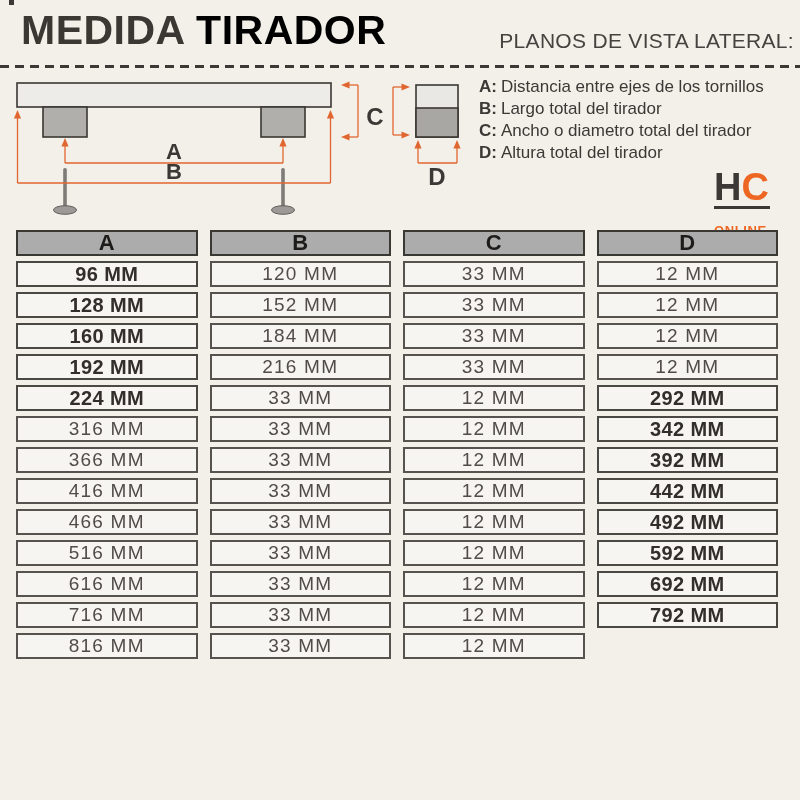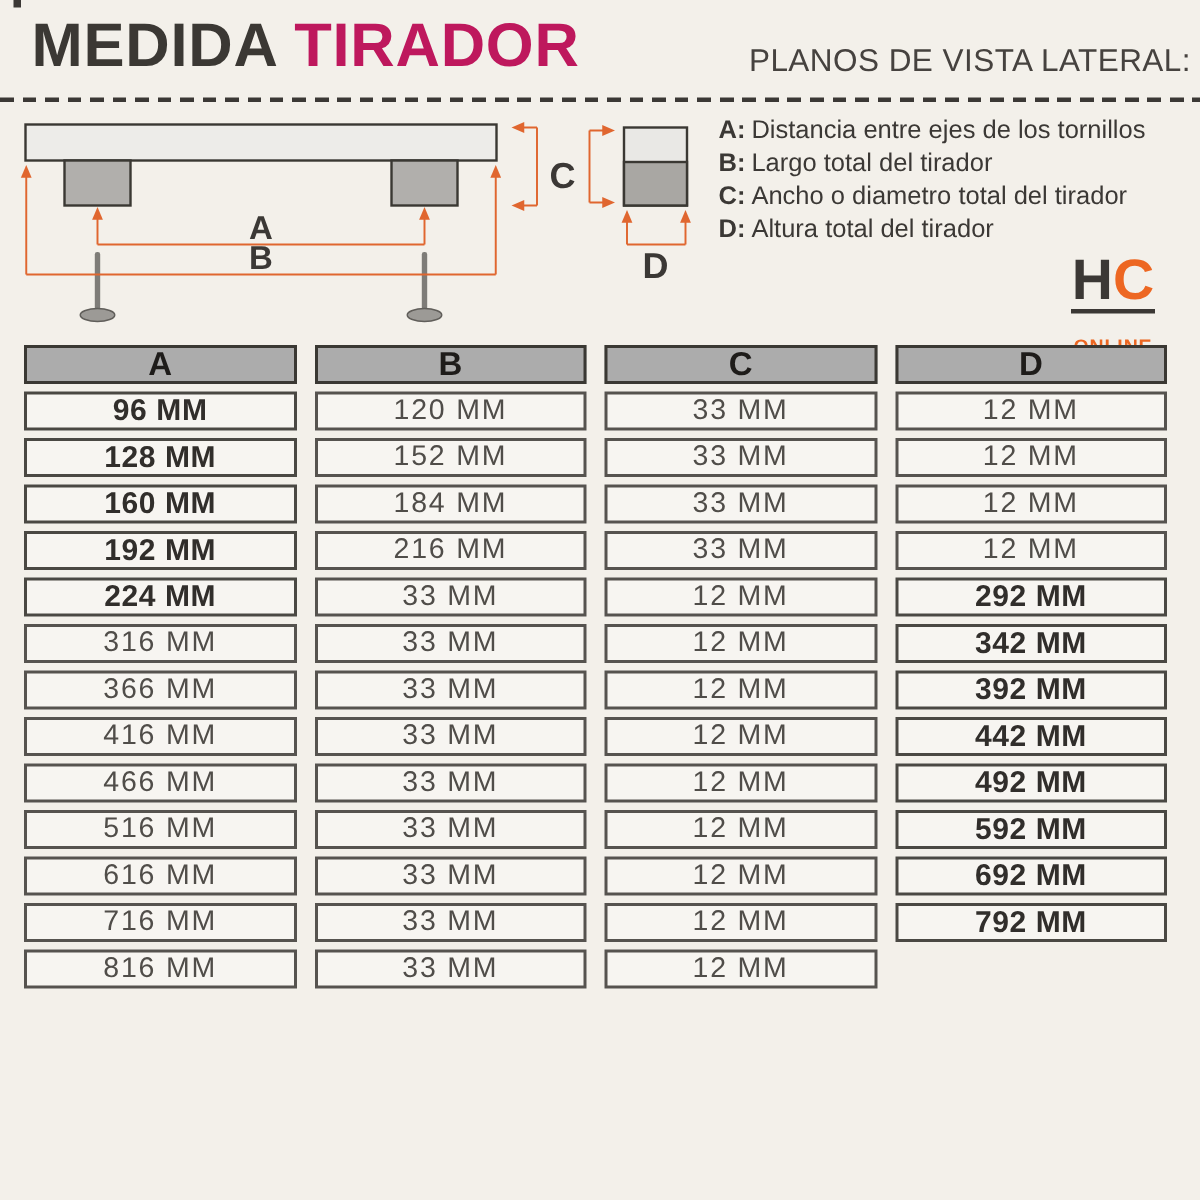--- a/index.html
+++ b/index.html
@@ -2,33 +2,33 @@
 <html><head>
 <meta charset="utf-8">
 <style>
   html,body{margin:0;padding:0;}
   .page{
     position:relative;width:800px;height:800px;background:#F3F0EA;
     font-family:"Liberation Sans",sans-serif;overflow:hidden;
   }
   
   .title{position:absolute;left:21px;top:7px;font-size:41px;font-weight:800;letter-spacing:.5px;color:#3B3834;white-space:nowrap;}
-  .title .accent{color:#be185d;}
+  .title .accent{color:#000000;}
   .subtitle{position:absolute;right:6px;top:29px;font-size:21px;font-weight:400;color:#46423F;letter-spacing:.3px;}
   .dash-line{position:absolute;left:0;top:65px;width:800px;height:3px;
     background:repeating-linear-gradient(90deg,#3B3835 0 9px,transparent 9px 15px);}
   .edge-mark{position:absolute;left:9px;top:0;width:5px;height:5px;background:#3B3835;}
   
   .diagram-svg{position:absolute;left:0;top:67px;width:480px;height:160px;}
   
   .legend{position:absolute;left:479px;top:76px;width:320px;color:#3B3835;}
   .legend-row{font-size:17px;line-height:22px;white-space:nowrap;}
   .legend-row b{font-weight:700;margin-right:4px;}
   
-  .logo{position:absolute;left:714px;top:169px;width:56px;text-align:center;}
+  .logo{position:absolute;left:714px;top:169px;width:56px;}
   .logo-hc{font-size:38px;font-weight:800;line-height:36px;color:#3B3835;letter-spacing:0;border-bottom:3px solid #3B3835;padding-bottom:1px;}
   .logo-hc .accent{color:#ED6722;}
   .logo-online{font-size:13px;font-weight:700;color:#ED6722;letter-spacing:.6px;margin-top:14px;}
   
   .table-grid{
     position:absolute;left:16px;top:230px;width:762px;
     display:grid;grid-template-columns:repeat(4,1fr);
     column-gap:12px;row-gap:5px;grid-auto-rows:26px;
   }
   .hcell{

